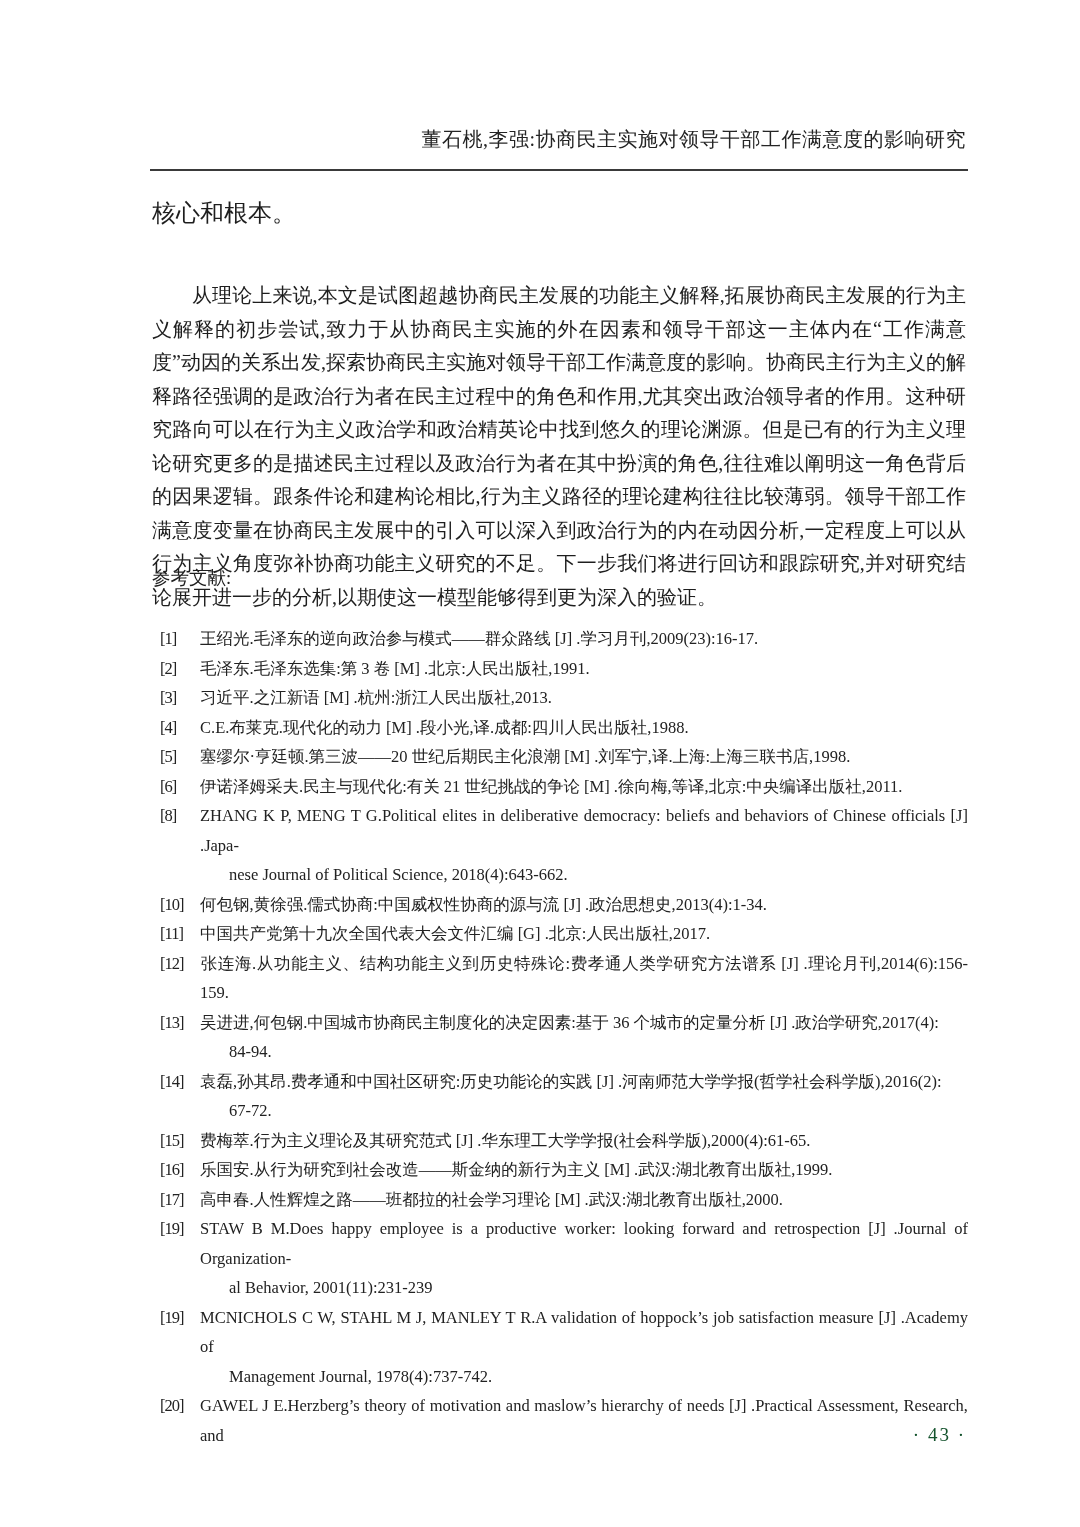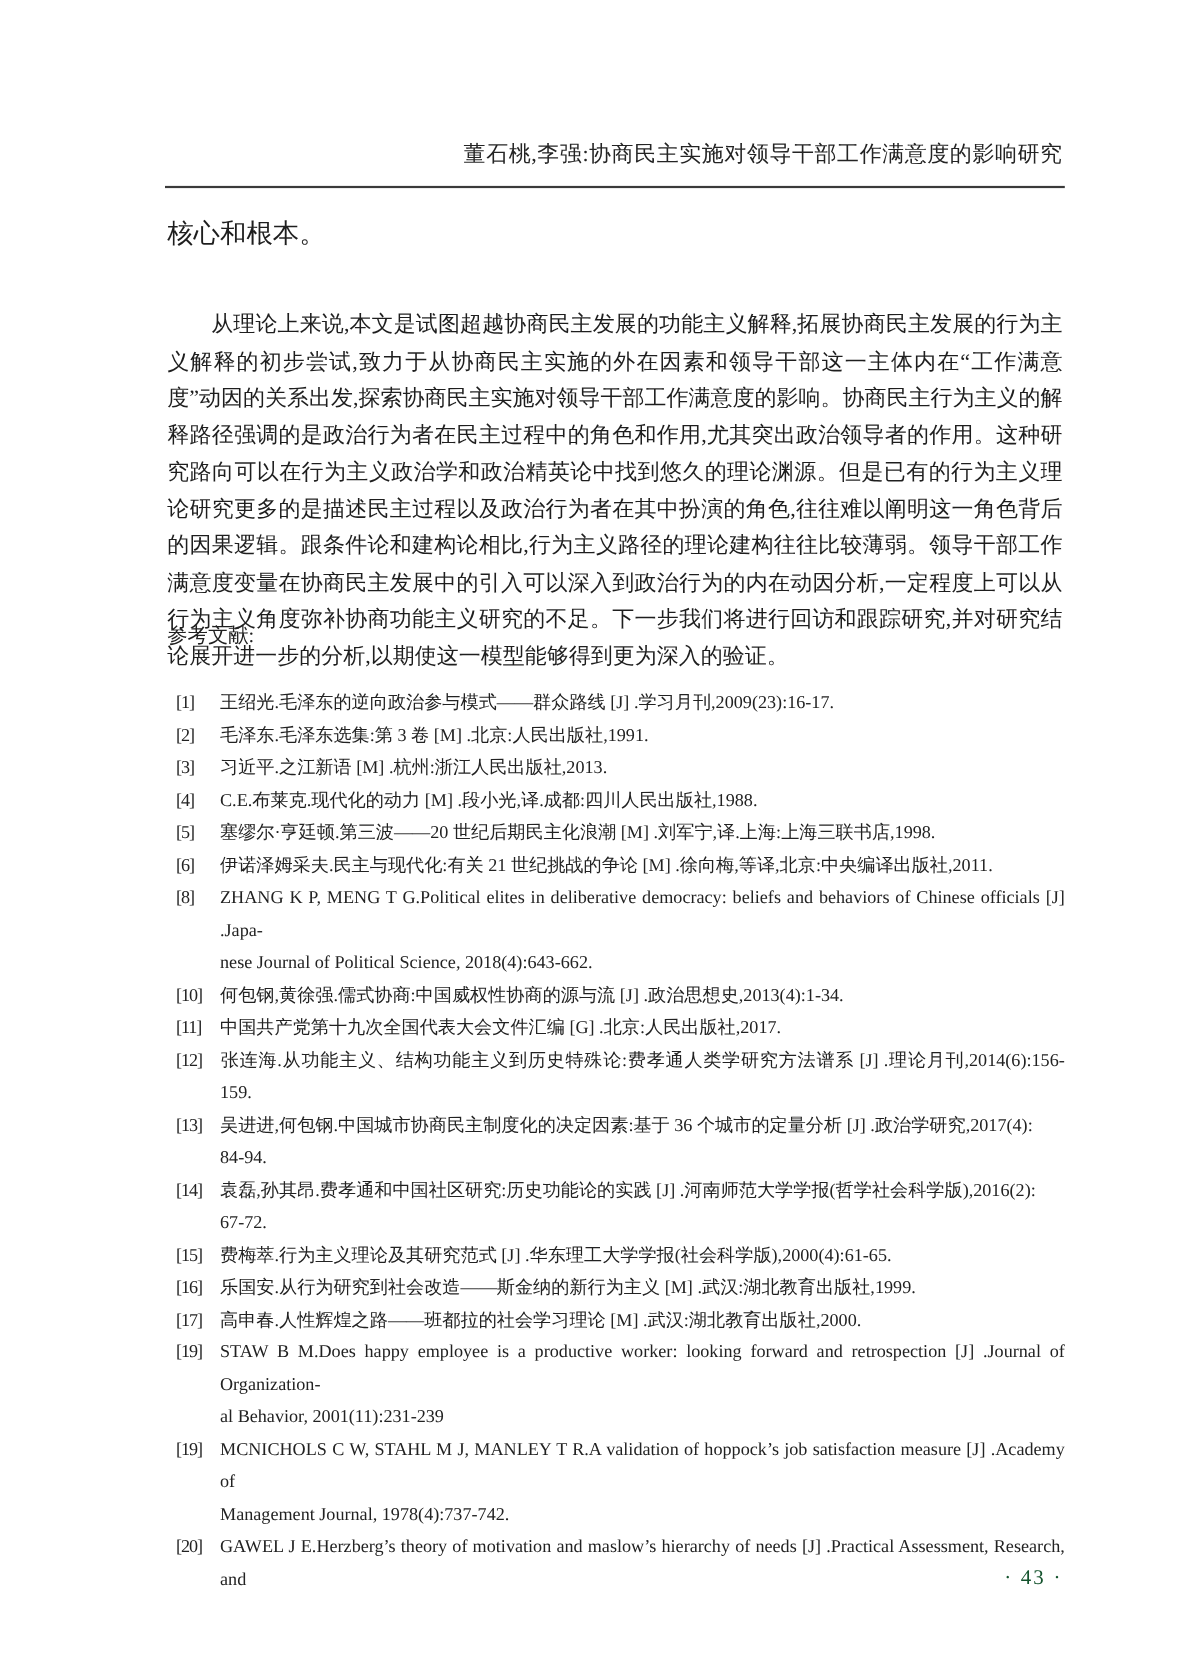--- a/index.html
+++ b/index.html
@@ -56,21 +56,21 @@
     text-align: justify;
   }
   .ref-num {
     display: inline-block;
     width: 48px; margin-left: -48px;
     padding-left: 8px;
     box-sizing: border-box;
     letter-spacing: -1px;
   }
   .ref-line { display: inline; }
-  .ref-line.cont { display: block; }
+  .ref-line.cont { display: block; margin-left: 29px; }
   .page-number {
     position: absolute;
     top: 1424px; left: 152px; width: 814px;
     text-align: right;
     font-size: 19px;
     letter-spacing: 2px;
     color: #14532d;
   }
   .footer {
     position: absolute;

